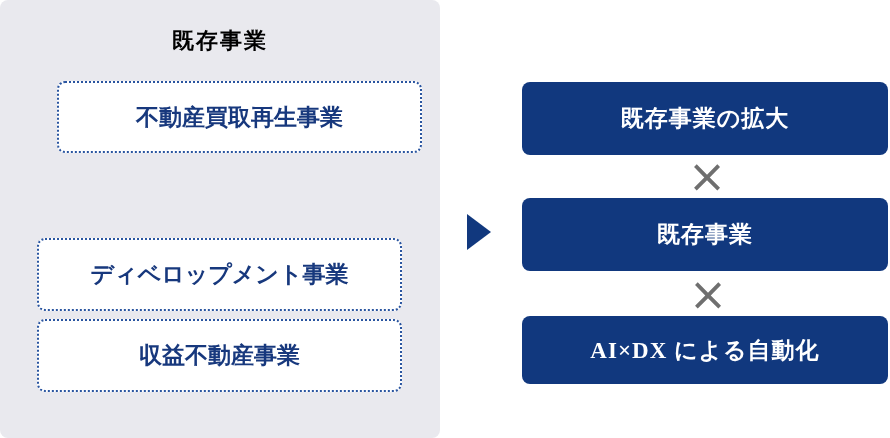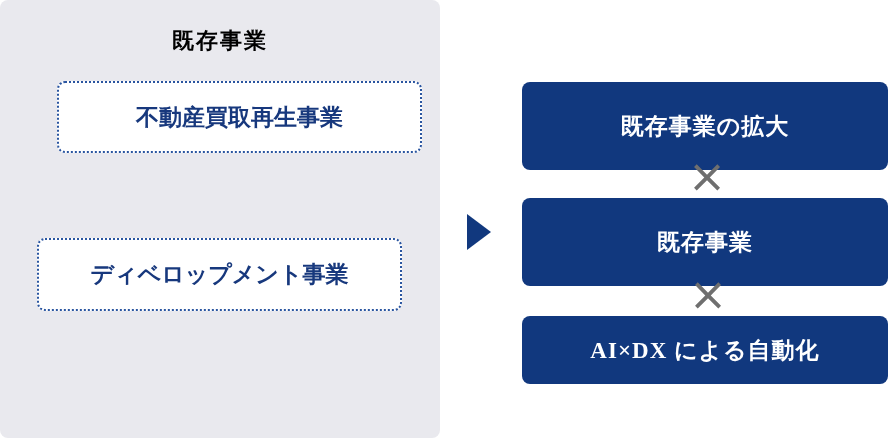--- a/index.html
+++ b/index.html
@@ -69,21 +69,21 @@
     border-top: 18px solid transparent;
     border-bottom: 18px solid transparent;
     border-left: 24px solid #11387e;
   }
 
   
   .navy-box {
     position: absolute;
     left: 522px;
     width: 366px;
-    height: 88px;
+    height: 73px;
     background: #11387e;
     border-radius: 8px;
     display: flex;
     align-items: center;
     justify-content: center;
   }
   .navy-box span {
     font-size: 23px;
     font-weight: bold;
     letter-spacing: 1px;
@@ -117,20 +117,23 @@
     <div class="panel-title">既存事業</div>
 
     <div class="dotted-box lbox-1">
       <span>不動産買取再生事業</span>
     </div>
 
     <div class="dotted-box lbox-2">
       <span>ディベロップメント事業</span>
     </div>
 
+    <div class="dotted-box lbox-3">
+      <span>収益不動産事業</span>
+    </div>
   </div>
 
   <div class="arrow-right"></div>
 
   <div class="navy-box rbox-1">
     <span>既存事業の拡大</span>
   </div>
 
   <div class="cross cross-1">×</div>
 

